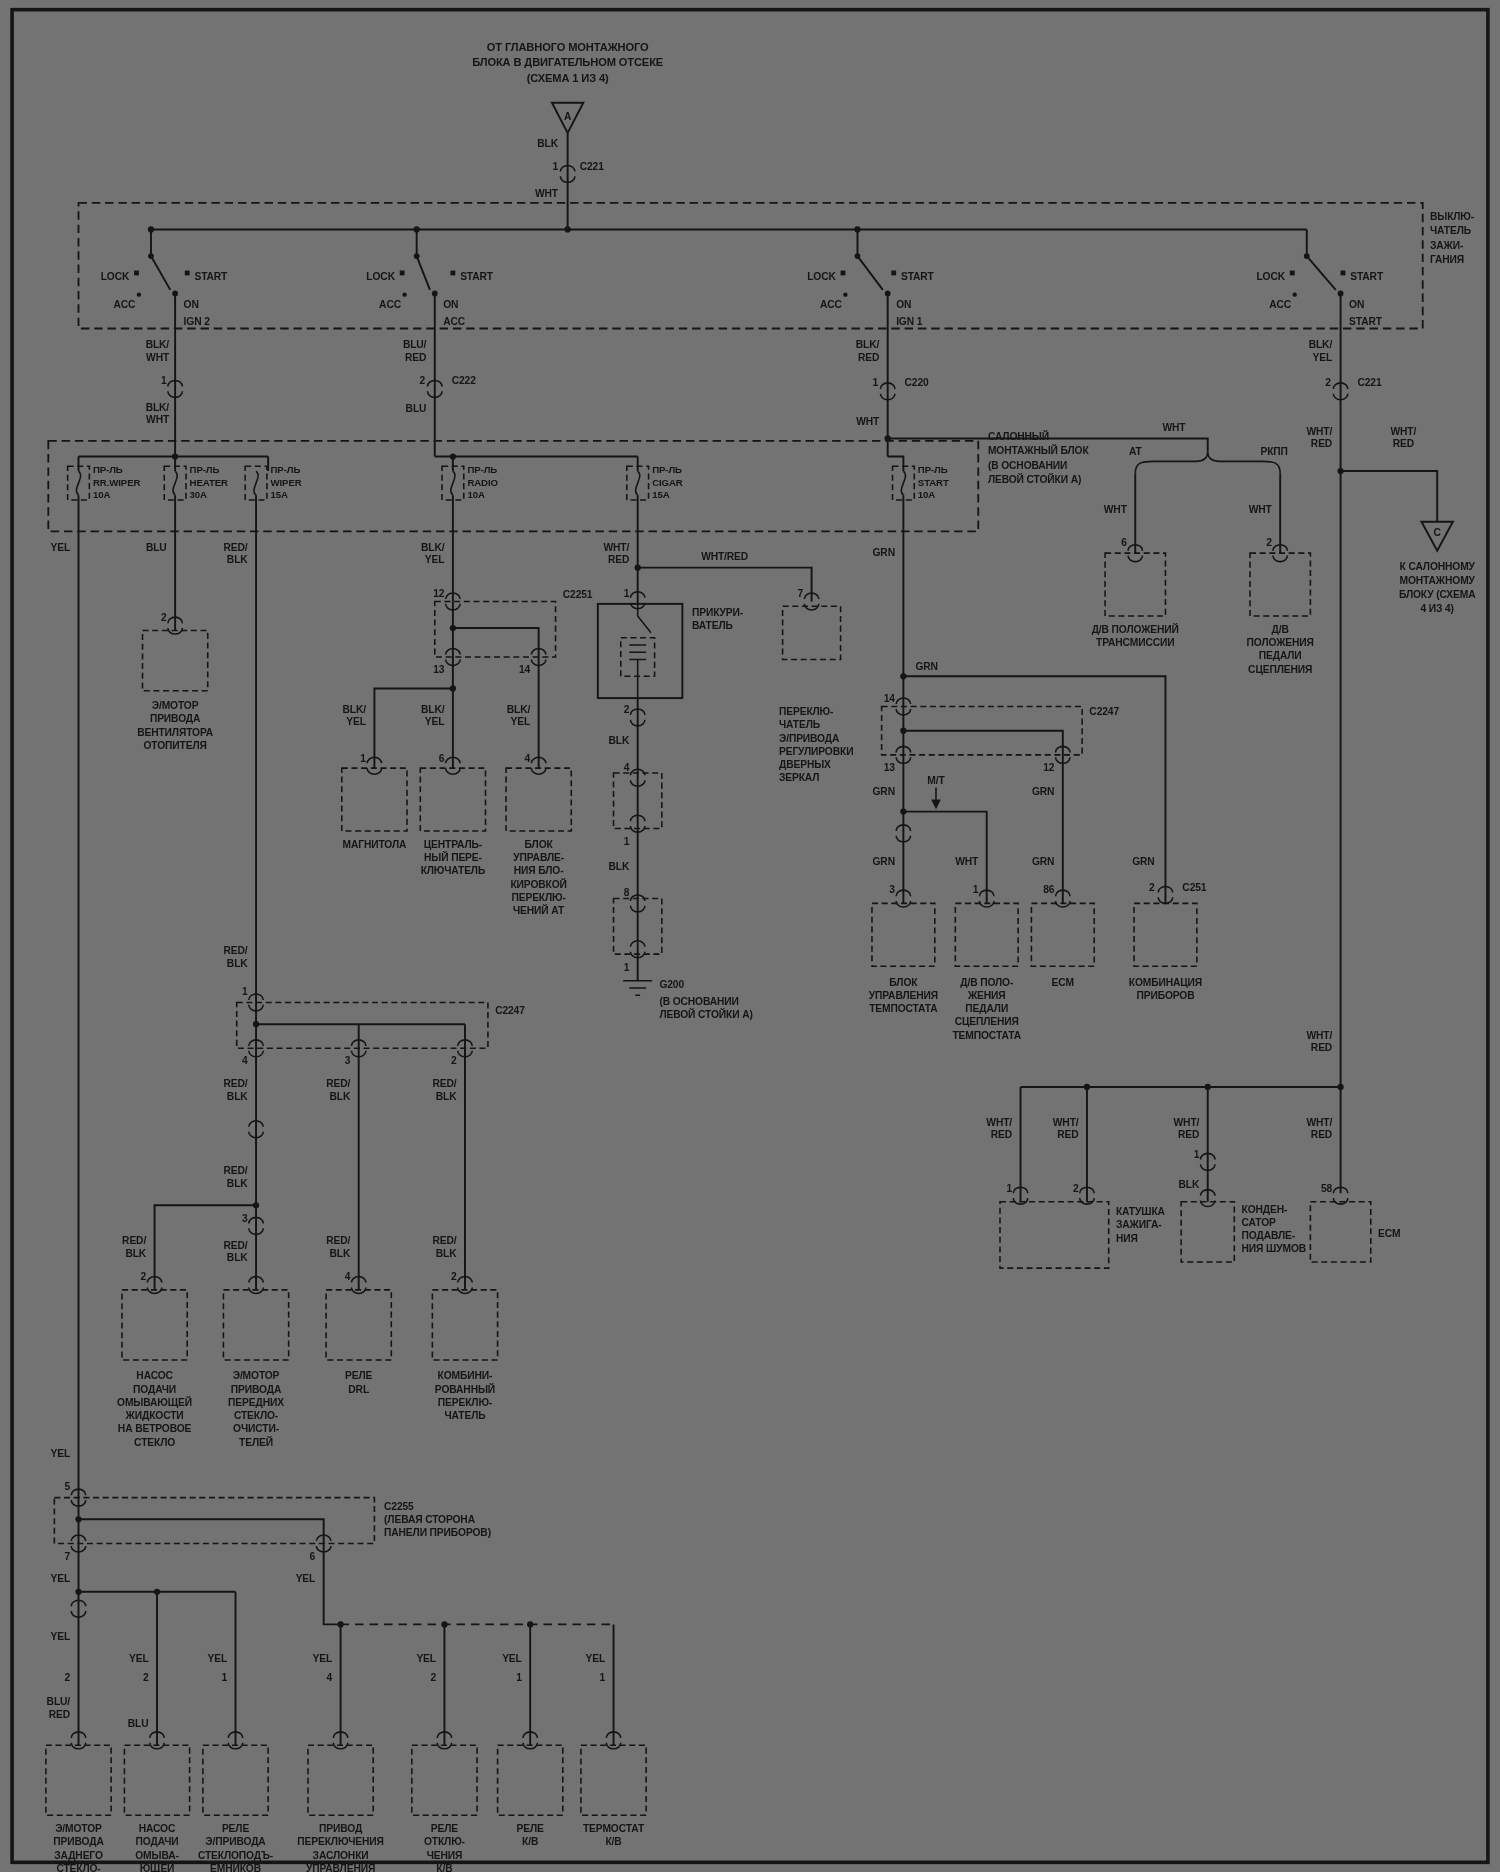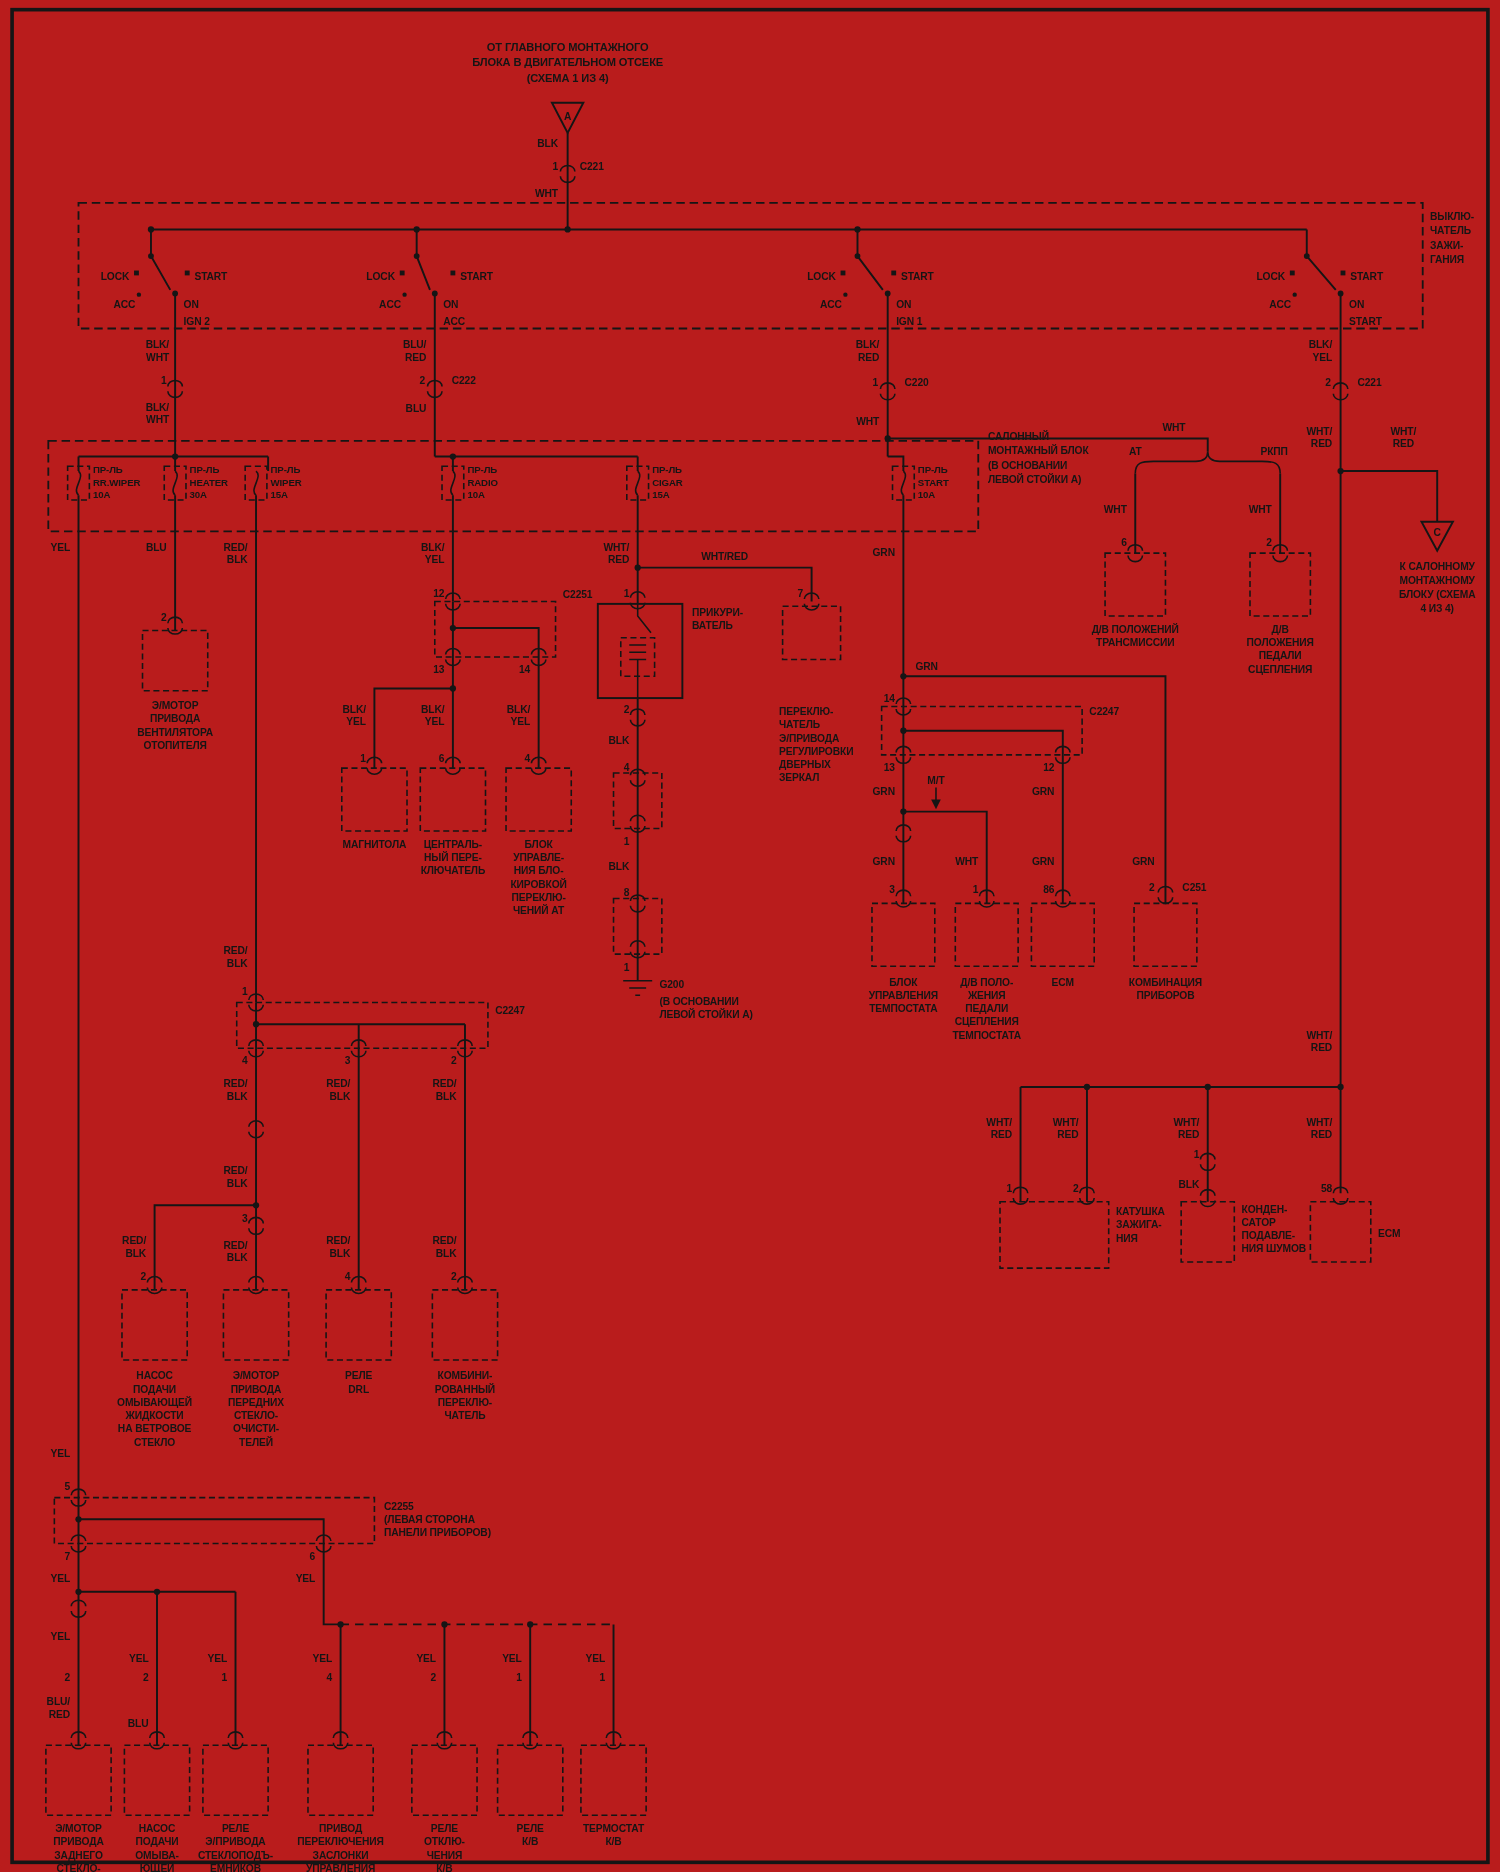--- a/index.html
+++ b/index.html
@@ -1,16 +1,16 @@
 <!DOCTYPE html>
 <html><head>
 <meta charset="utf-8">
 <style>
   html,body{margin:0;padding:0;background:#d8d8d4;}
-  .page{position:relative;width:1500px;height:1872px;background:#b91c1c;margin:0 auto;overflow:hidden;}
+  .page{position:relative;width:1500px;height:1872px;background:#737373;margin:0 auto;overflow:hidden;}
   svg{display:block;width:100%;height:100%;}
   .w{fill:none;stroke:#151515;stroke-width:1.6;}
   .wt{fill:none;stroke:#151515;stroke-width:1.3;}
   .wd{fill:none;stroke:#151515;stroke-width:1.6;stroke-dasharray:7 5;}
   .bx{fill:none;stroke:#151515;stroke-width:1.3;stroke-dasharray:5 3;}
   .bb{fill:none;stroke:#151515;stroke-width:1.5;stroke-dasharray:7 4;}
   .bs{fill:none;stroke:#151515;stroke-width:1.6;}
   .dot{fill:#151515;}
   .sq{fill:#151515;}
   text{font-family:"Liberation Sans","DejaVu Sans",sans-serif;font-weight:700;font-size:8.5px;fill:#151515;letter-spacing:-0.1px;}

